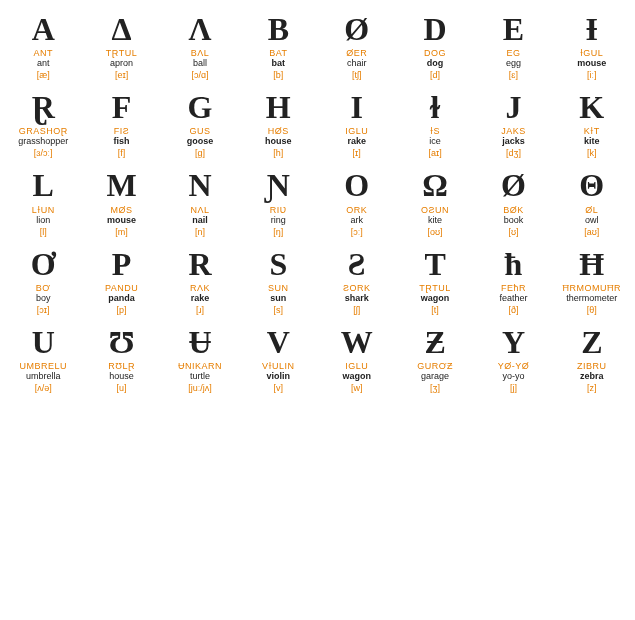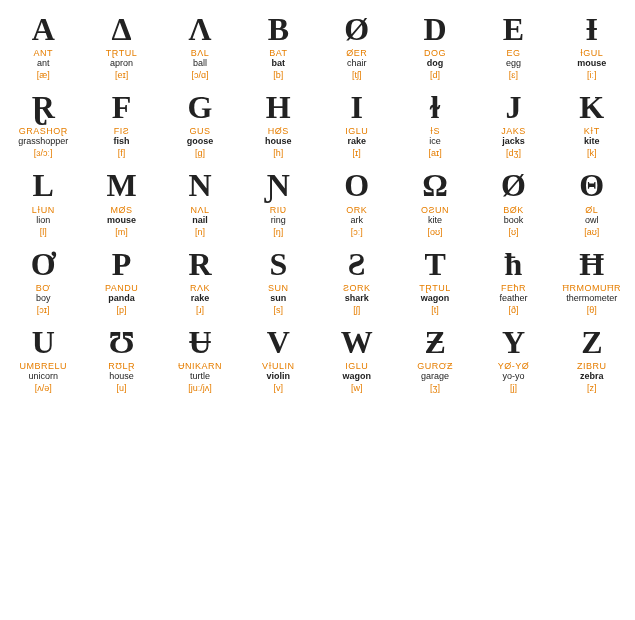--- a/index.html
+++ b/index.html
@@ -256,21 +256,21 @@
     <div class="cell">
       <div class="big-letter">Ħ</div>
       <div class="word-upper">ĦRMOMUĦR</div>
       <div class="word-lower">thermometer</div>
       <div class="phonetic">[θ]</div>
     </div>
     <div class="row-divider"></div>
     <div class="cell">
       <div class="big-letter">U</div>
       <div class="word-upper">UMBRELU</div>
-      <div class="word-lower">unicorn</div>
+      <div class="word-lower">umbrella</div>
       <div class="phonetic">[ʌ/ə]</div>
     </div>
     <div class="cell">
       <div class="big-letter">Ʊ</div>
       <div class="word-upper">RƱLⱤ</div>
       <div class="word-lower">house</div>
       <div class="phonetic">[u]</div>
     </div>
     <div class="cell">
       <div class="big-letter">Ʉ</div>

